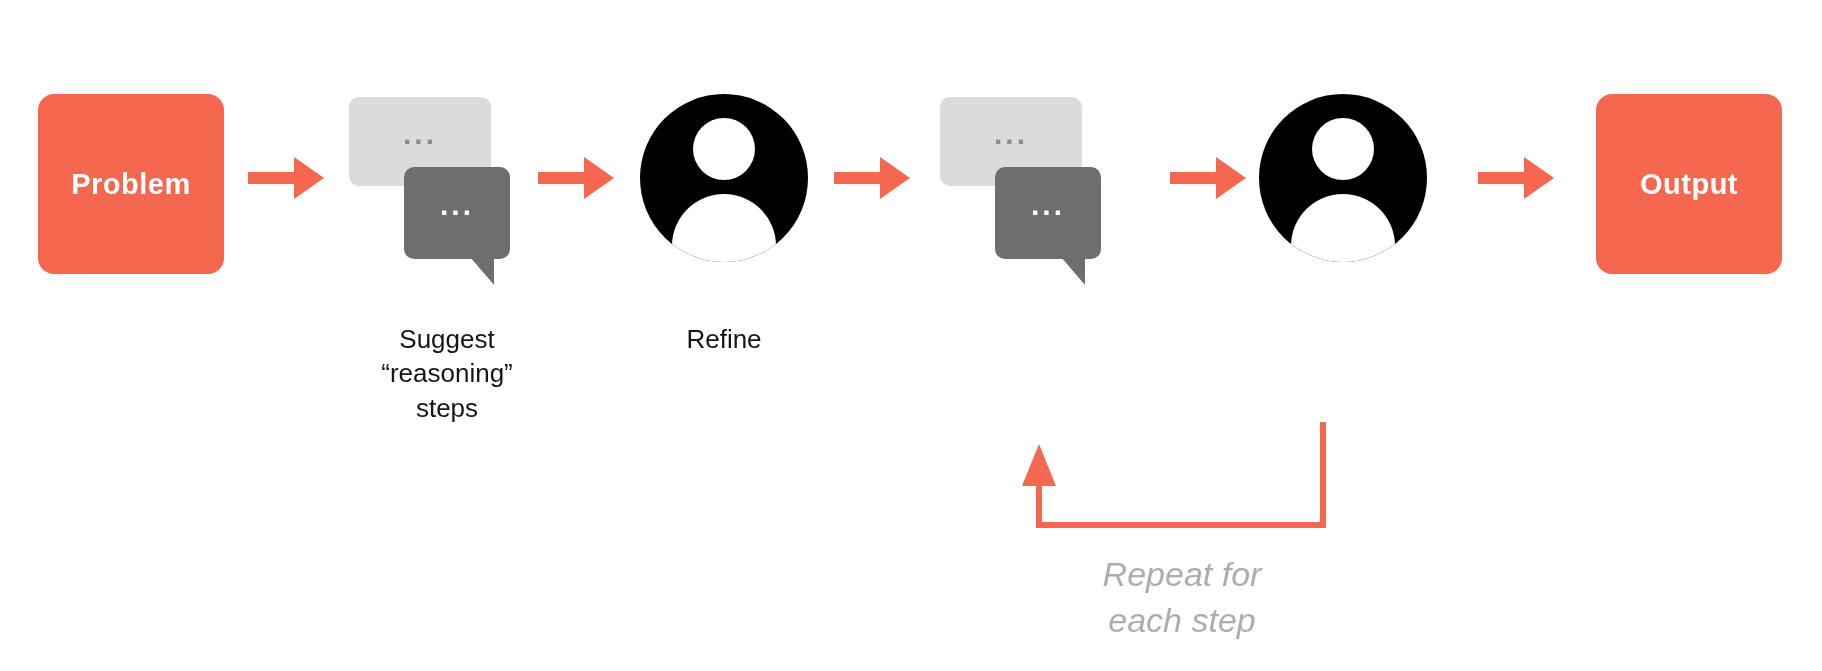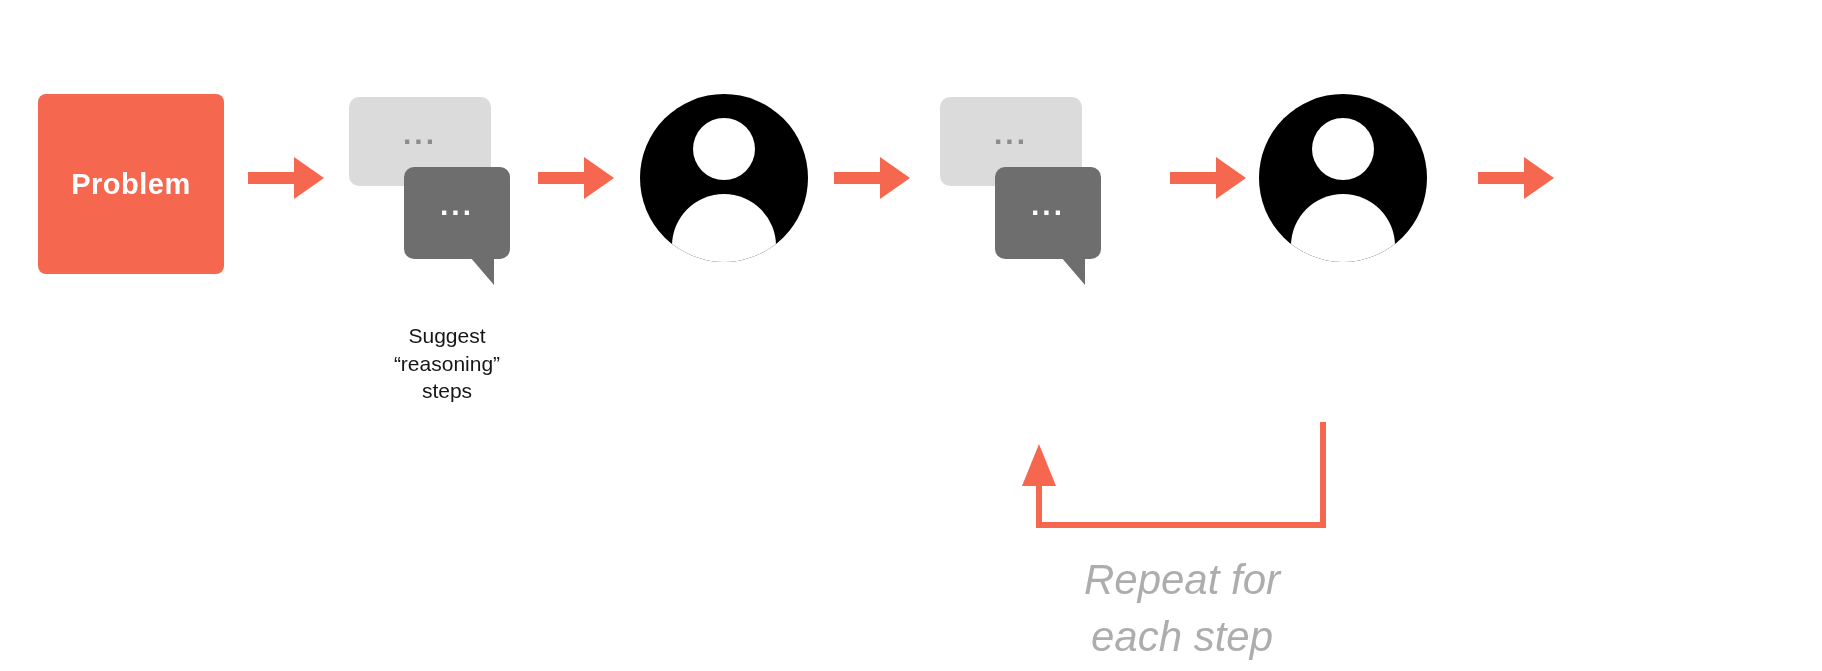--- a/index.html
+++ b/index.html
@@ -15,21 +15,21 @@
     background: #ffffff;
     overflow: hidden;
   }
 
   
   .node-box {
     position: absolute;
     width: 186px;
     height: 180px;
     background: var(--accent, #F5674E);
-    border-radius: 8px;
+    border-radius: 16px;
     display: flex;
     align-items: center;
     justify-content: center;
     color: #ffffff;
     font-weight: bold;
     font-size: 29px;
     letter-spacing: 0.5px;
   }
   .node-box.problem { left: 38px;   top: 94px; }
   .node-box.output  { left: 1596px; top: 94px; }
@@ -150,21 +150,21 @@
     border-radius: 52px 52px 0 0;
     background: #ffffff;
   }
 
   
   .node-label {
     position: absolute;
     top: 322px;
     width: 320px;
     text-align: center;
-    font-size: 21px;
+    font-size: 26px;
     line-height: 1.32;
     color: var(--label, #161616);
     white-space: pre-line;
   }
   .node-label.suggest { left: 287px; }
   .node-label.refine  { left: 564px; }
   .node-label.apply   { left: 886px; }
   .node-label.review  { left: 1184px; }
 
   
@@ -184,21 +184,21 @@
     border-left: 17px solid transparent;
     border-right: 17px solid transparent;
     border-bottom: 42px solid var(--accent, #F5674E);
   }
   .loop-label {
     position: absolute;
     left: 1032px;
     top: 552px;
     width: 300px;
     text-align: center;
-    font-size: 42px;
+    font-size: 34px;
     font-style: italic;
     line-height: 1.35;
     color: var(--loop-text, #ADADAD);
     white-space: pre-line;
   }
 </style>
 </head>
 <body>
 
 <div class="canvas">
@@ -253,24 +253,28 @@
   <div class="person review">
     <div class="p-head"></div>
     <div class="p-body"></div>
   </div>
 
   <div class="arrow a5">
     <div class="shaft"></div>
     <div class="head"></div>
   </div>
 
+  <div class="node-box output">
+    <span>Output</span>
+  </div>
 
   <div class="node-label suggest">Suggest
 “reasoning”
 steps</div>
+  <div class="node-label refine">Refine</div>
 
   <div class="loop-line right"></div>
   <div class="loop-line bottom"></div>
   <div class="loop-line left"></div>
   <div class="loop-arrowhead"></div>
   <div class="loop-label">Repeat for
 each step</div>
 
 </div>
 

